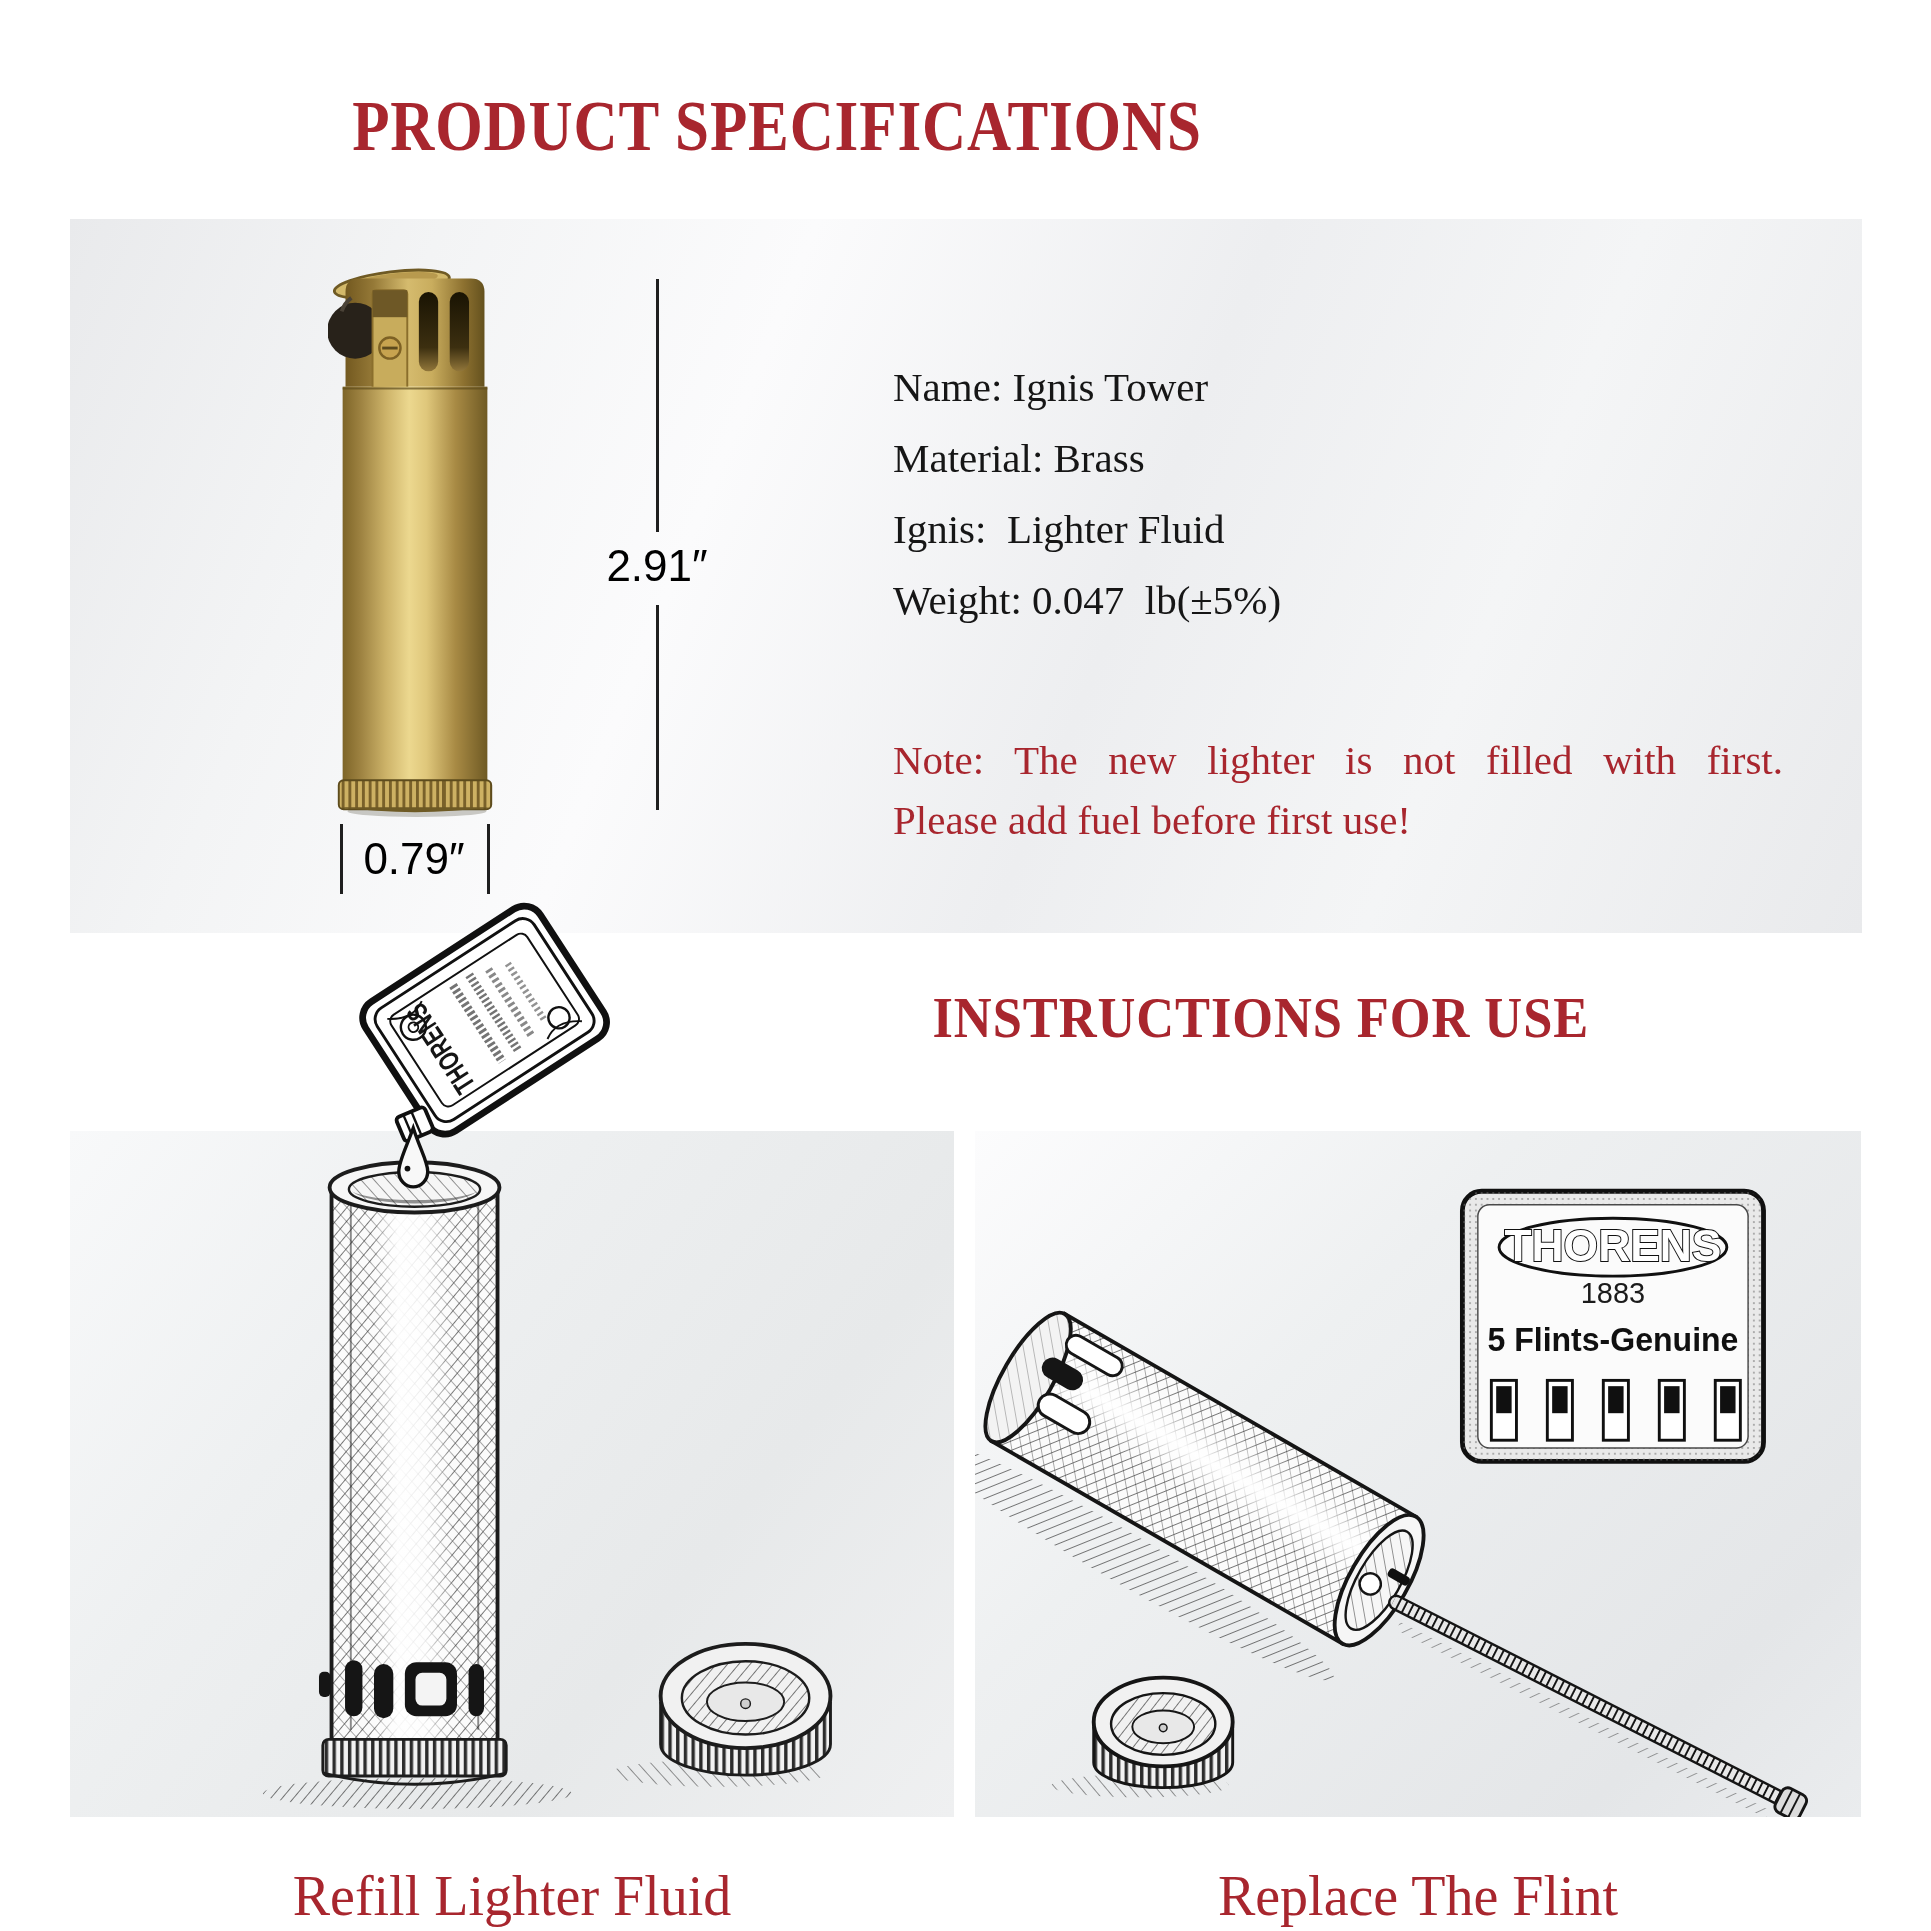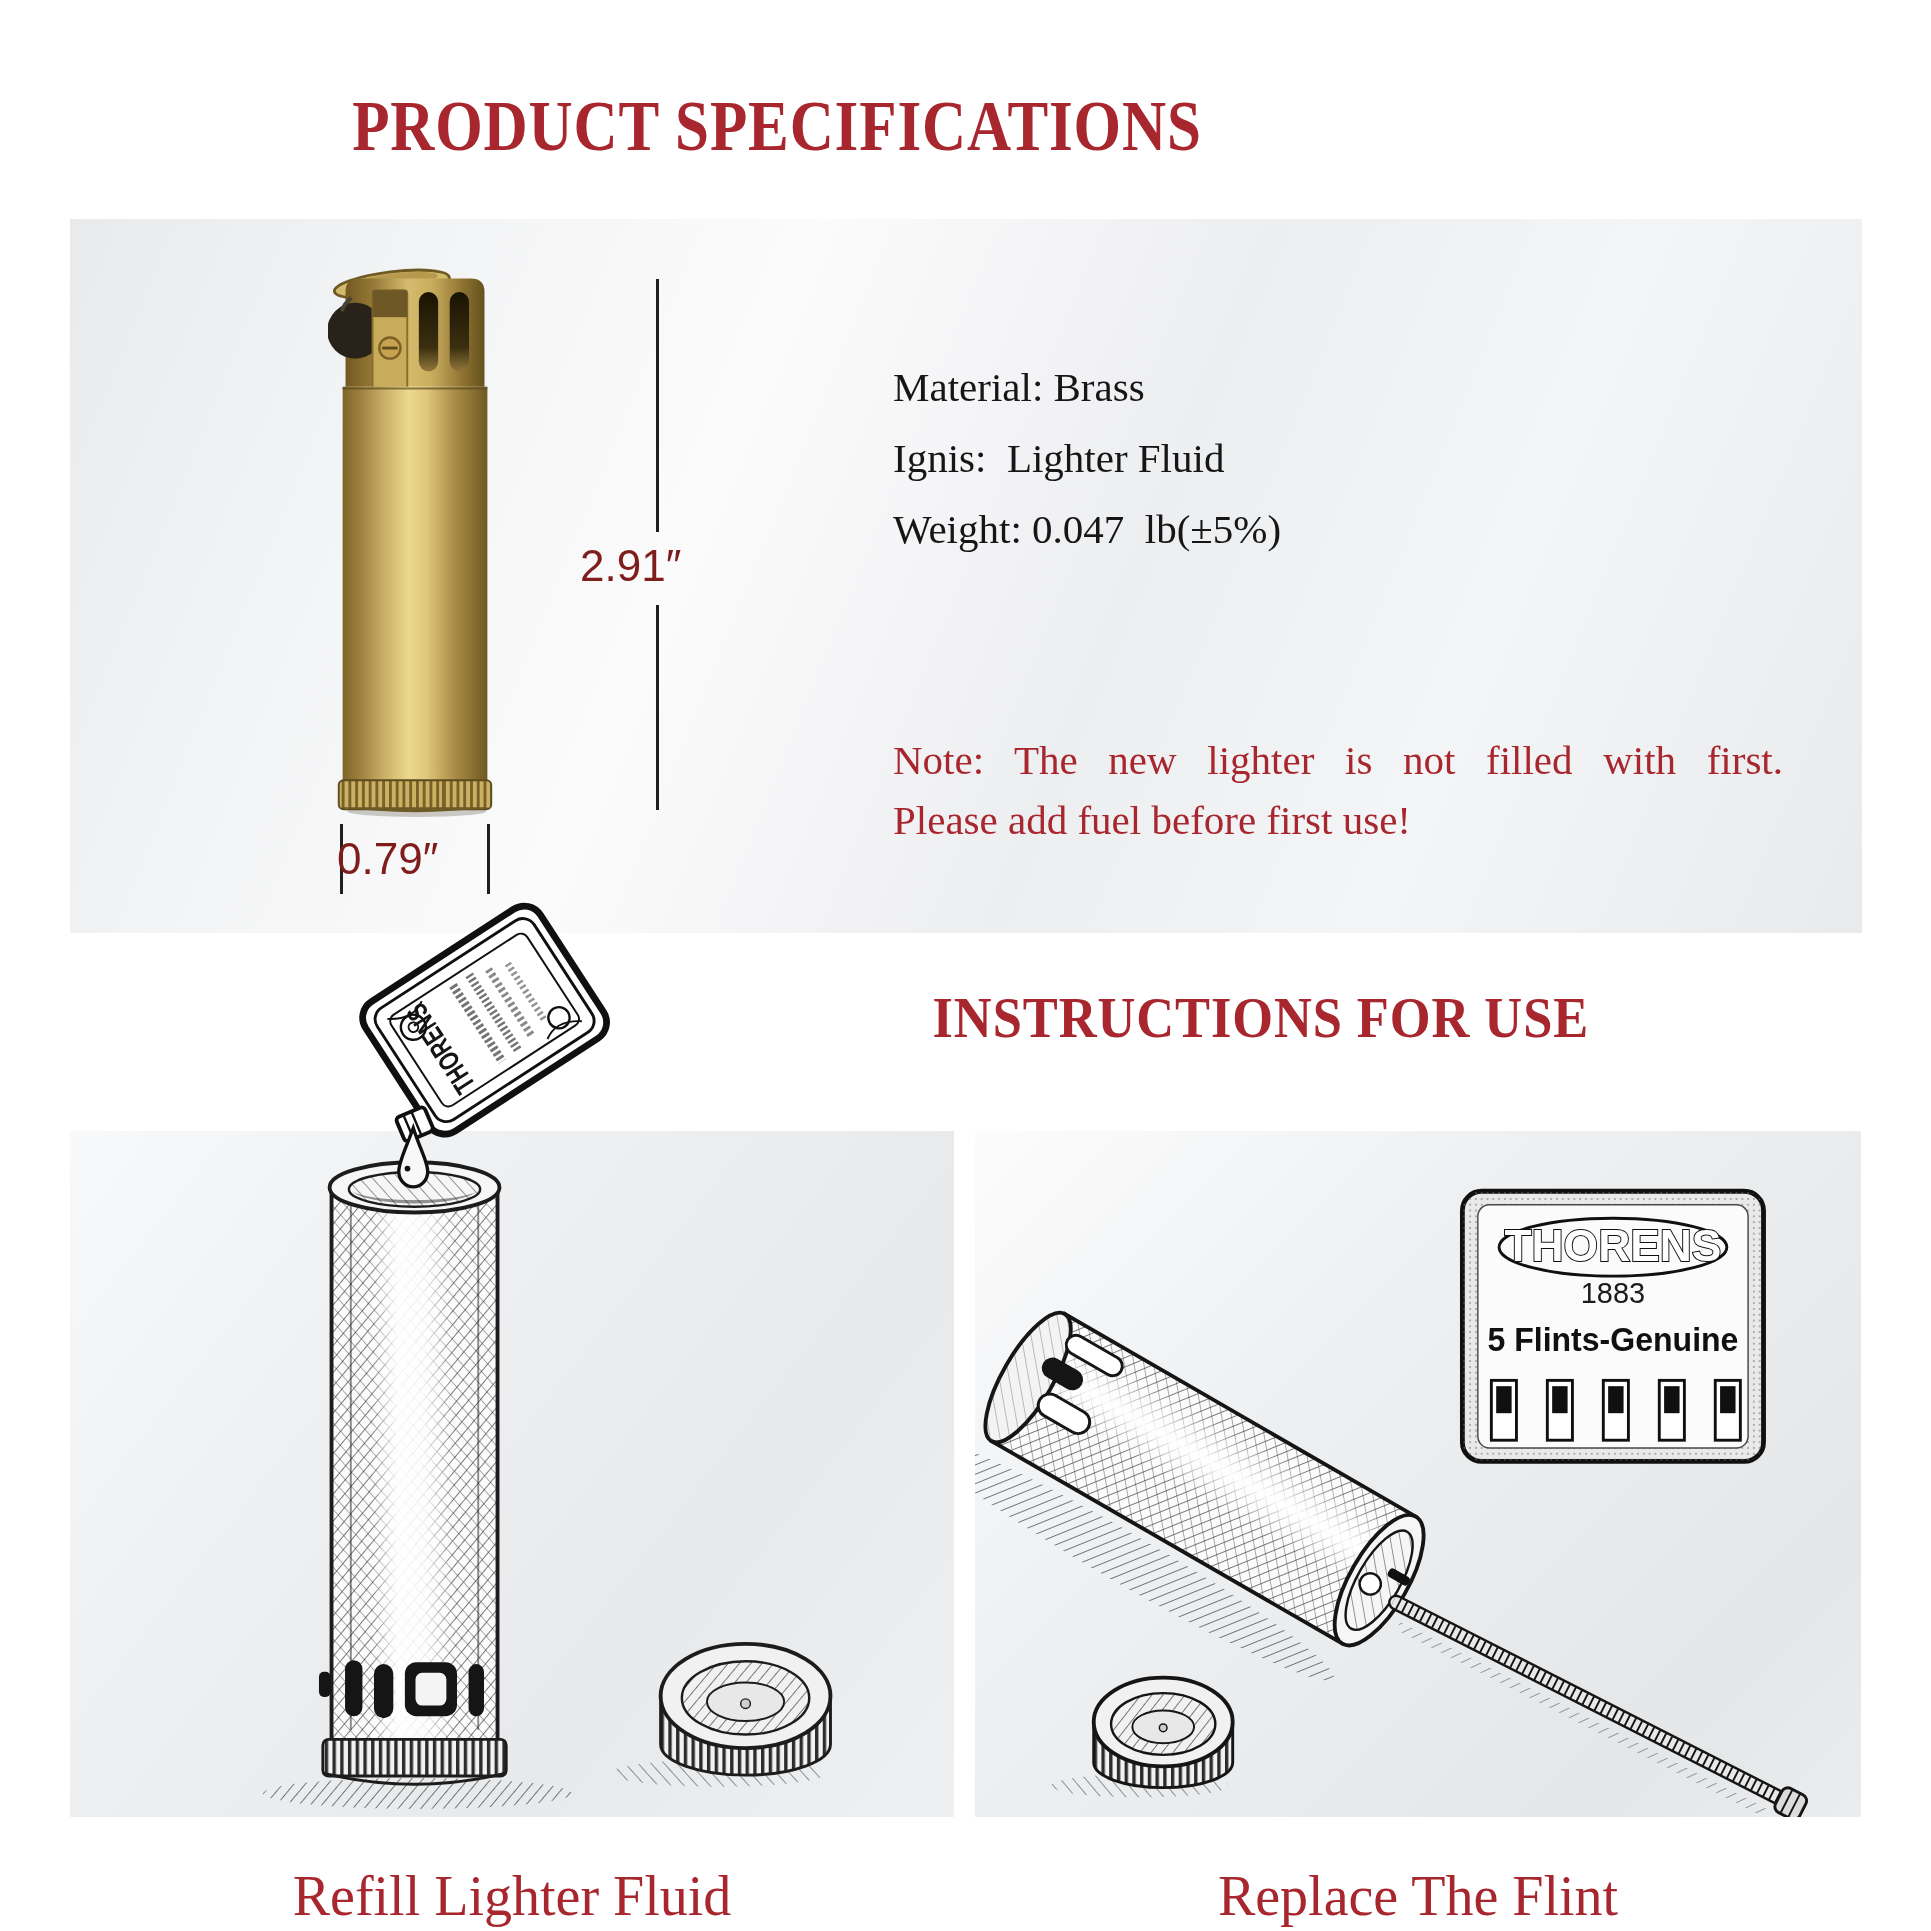--- a/index.html
+++ b/index.html
@@ -19,21 +19,21 @@
   .squeeze2 { display:inline-block; transform:scaleX(0.92); transform-origin:center; }
   #mainTitle { left:0; top:39px; width:1553px; font-size:71px; letter-spacing:1px; }
   #instrTitle { left:599px; top:938px; width:1323px; font-size:57px; letter-spacing:1px; }
   .specline { white-space:pre; font-size:41px; color:#161616; height:71px; line-height:71px; }
   #specBlock { left:893px; top:305px; z-index:2; }
   #noteBlock { left:893px; top:684px; width:890px; z-index:2; color:var(--accent,#a8262e);
     font-size:41px; line-height:1.46; }
   #noteBlock .j { text-align:justify; text-align-last:justify; }
   .dimline { position:absolute; background:#1f1f1f; z-index:2; }
   .dimlabel { position:absolute; z-index:2; font-family:"Liberation Sans",sans-serif;
-    color:#7f1d1d; font-size:44px; white-space:nowrap; }
+    color:#000000; font-size:44px; text-align:center; white-space:nowrap; }
   .caption { position:absolute; z-index:3; color:var(--accent,#a8262e); font-weight:normal;
     font-size:56px; text-align:center; white-space:nowrap; }
   svg text { font-family:"Liberation Sans",sans-serif; }
 </style>
 </head>
 <body>
 
 <div class="canvas">
 
   <div class="bigtitle" id="mainTitle"><span class="squeeze">PRODUCT SPECIFICATIONS</span></div>
@@ -103,20 +103,21 @@
 
   <div class="dimline" style="left:656px;top:232px;width:2.9px;height:253px"></div>
   <div class="dimlabel" style="left:580px;top:494px;width:154px">2.91″</div>
   <div class="dimline" style="left:656px;top:558px;width:2.9px;height:205px"></div>
 
   <div class="dimline" style="left:340px;top:777px;width:2.9px;height:70px"></div>
   <div class="dimlabel" style="left:337px;top:787px;width:154px">0.79″</div>
   <div class="dimline" style="left:487px;top:777px;width:2.9px;height:70px"></div>
 
   <div class="abs" id="specBlock">
+    <div class="specline">Name: Ignis Tower</div>
     <div class="specline">Material: Brass</div>
     <div class="specline">Ignis:  Lighter Fluid</div>
     <div class="specline">Weight: 0.047  lb(±5%)</div>
   </div>
 
   <div class="abs" id="noteBlock">
     <div class="j">Note: The new lighter is not filled with first.</div>
     <div>Please add fuel before first use!</div>
   </div>
 

